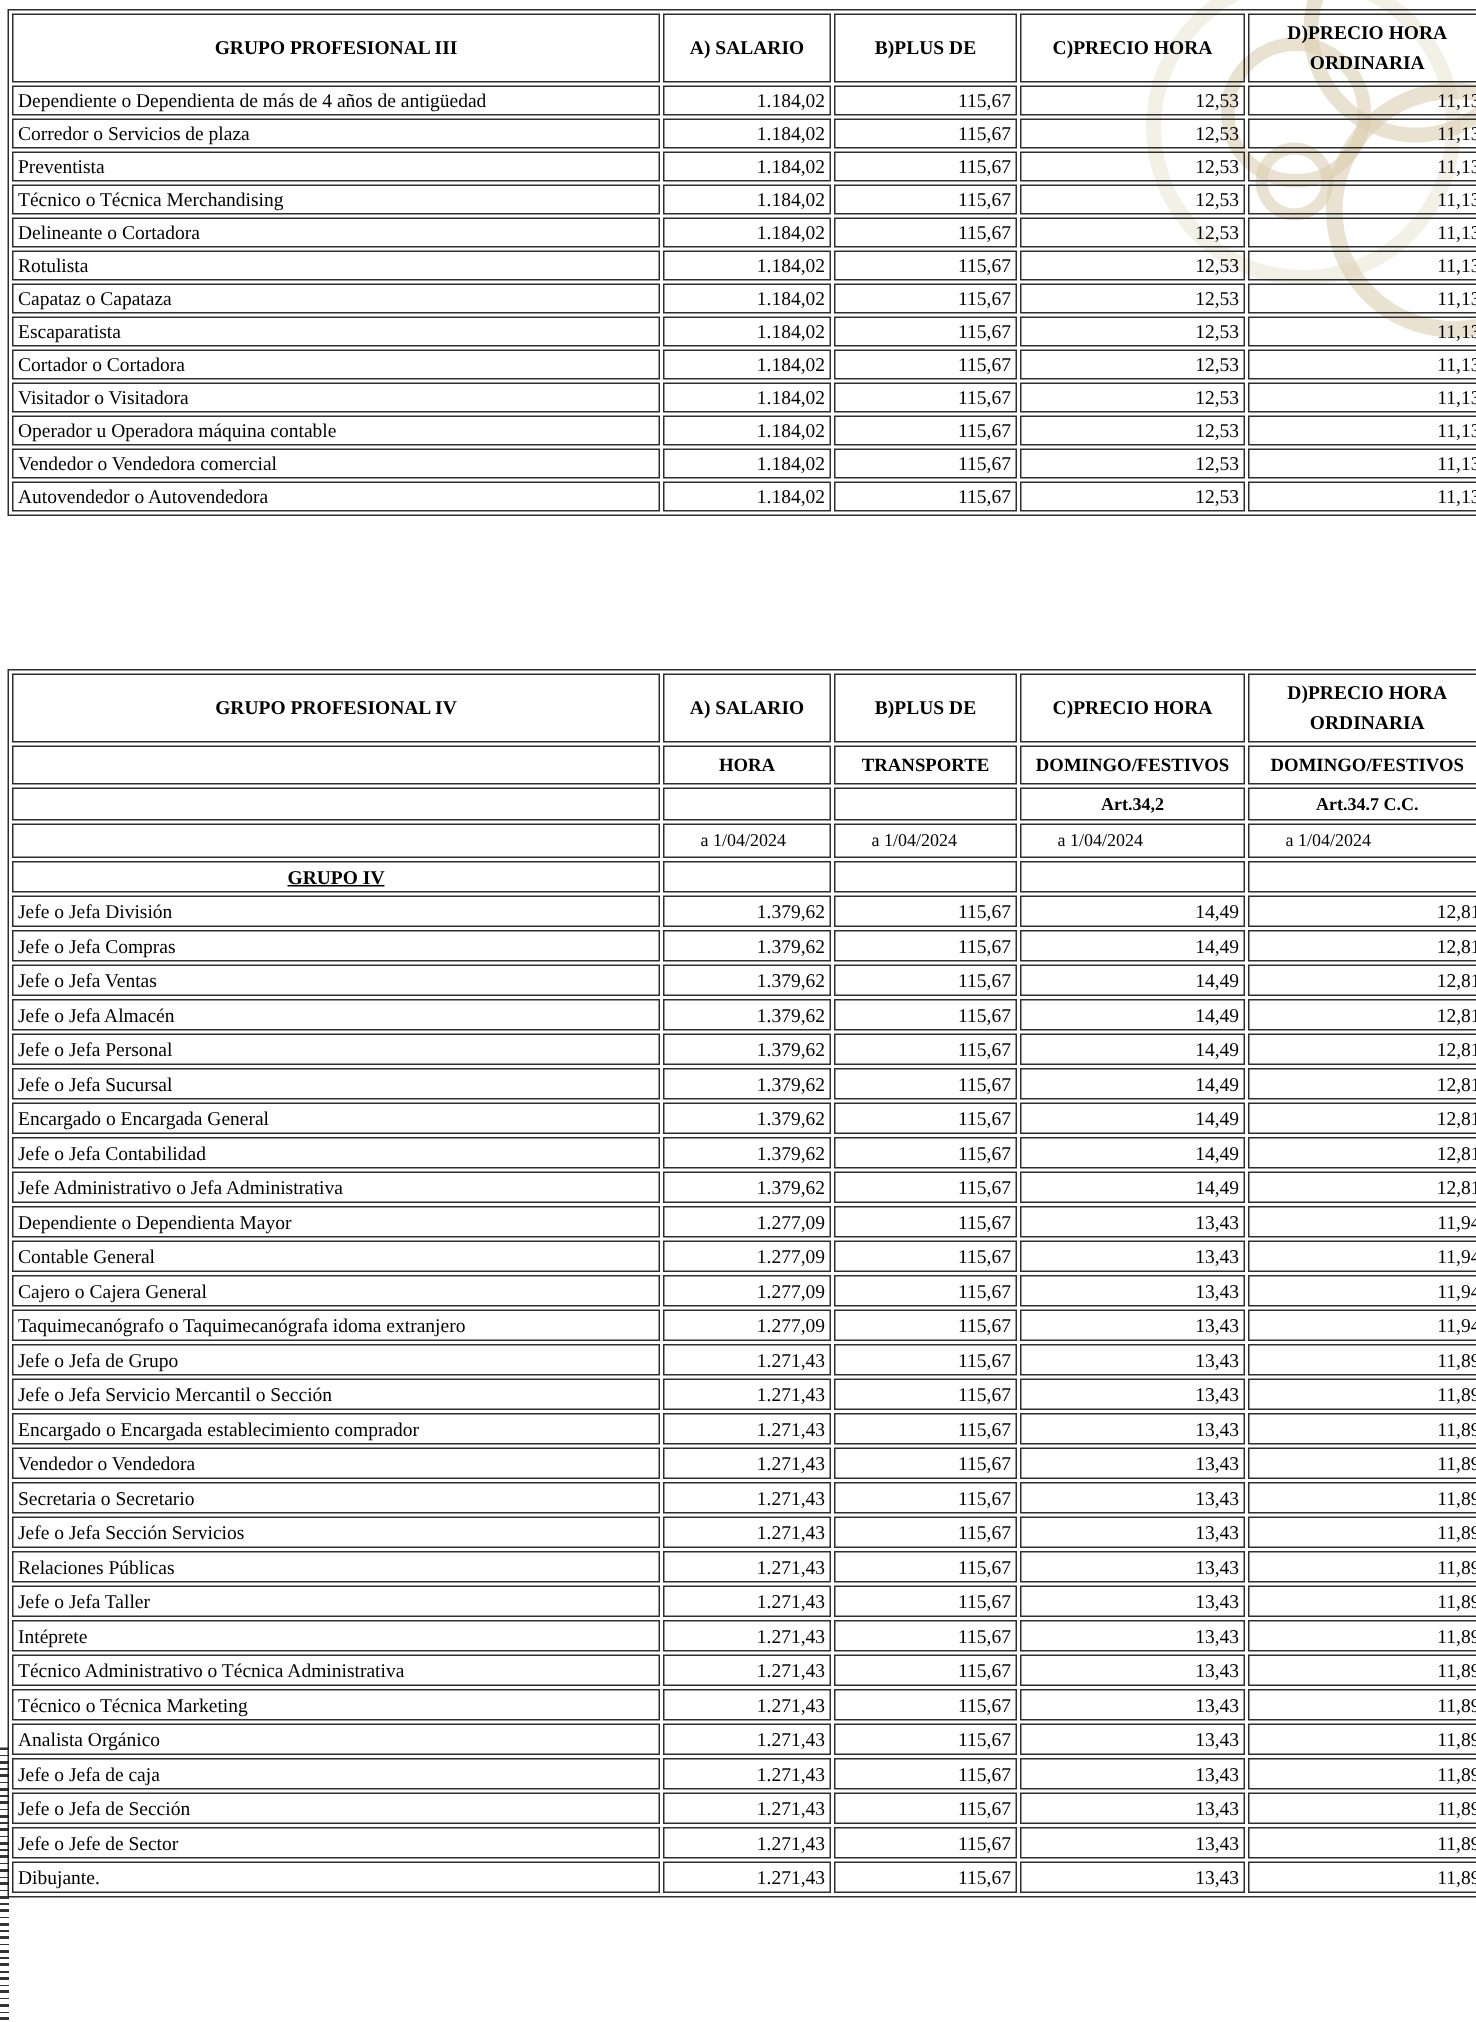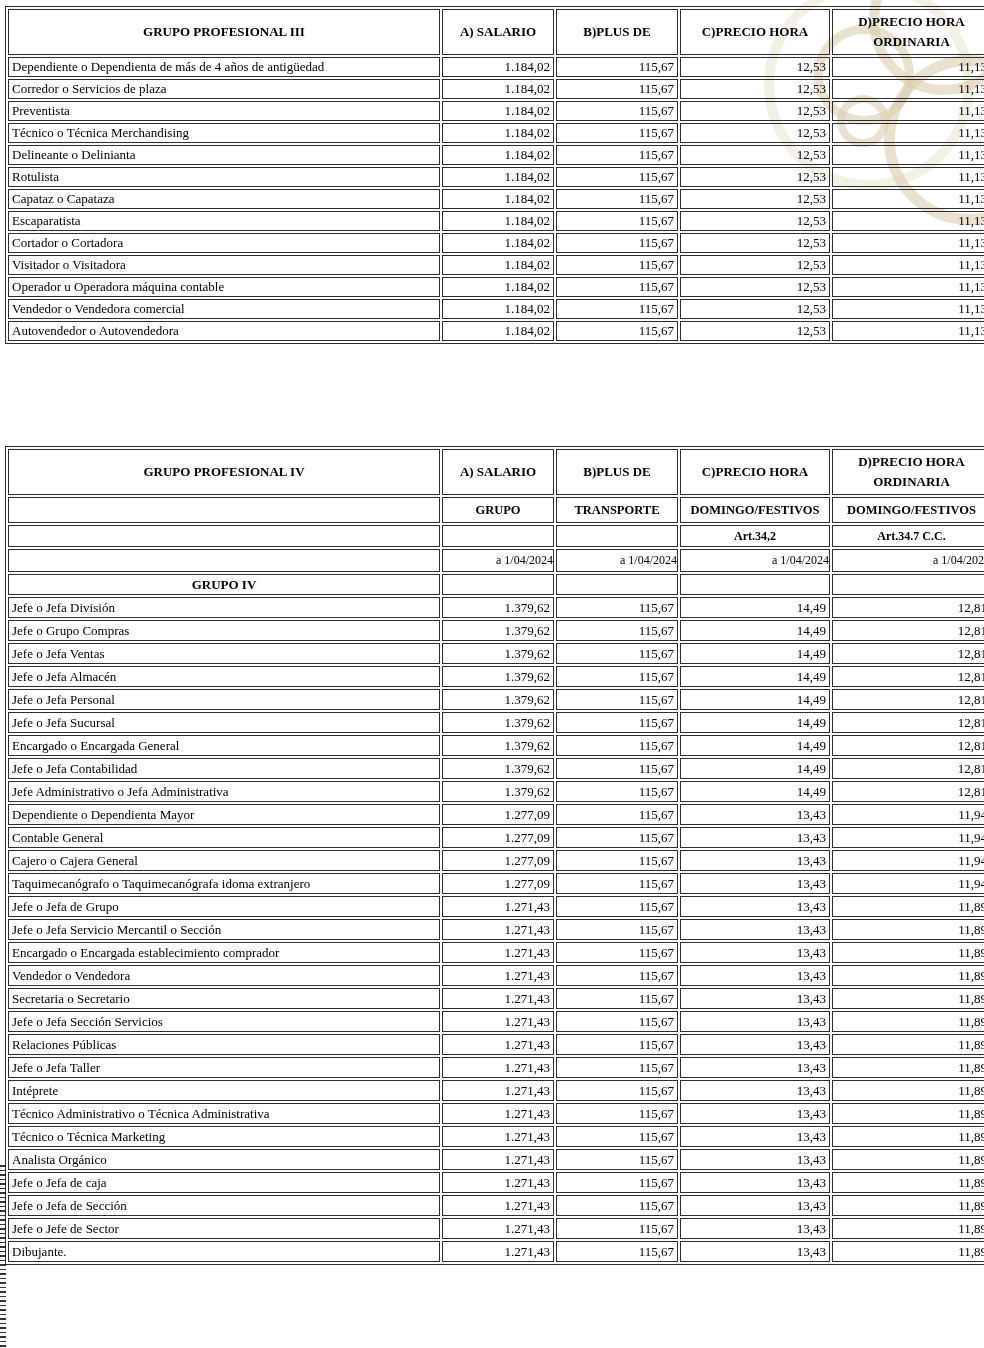--- a/index.html
+++ b/index.html
@@ -46,22 +46,22 @@
   #table-g4 { top: 446px; }
 
   th, td { border: 1px solid #2e2e2e; background: transparent; overflow: hidden; white-space: nowrap; }
 
   th { font-weight: bold; font-size: 13px; text-align: center; vertical-align: middle; }
   th.wrap { white-space: normal; line-height: 1.55; }
   tr.main-head th { height: 46px; }
 
   tr.sub-head th      { height: 26px; font-size: 12.5px; }
   tr.art-head td      { height: 22px; font-size: 12px; text-align: center; font-weight: bold; }
-  tr.date-head td     { height: 23px; font-size: 12px; text-align: right; }
-  tr.group-row td     { height: 21px; font-size: 13px; font-weight: bold; text-align: center; }
+  tr.date-head td     { height: 23px; font-size: 12px; text-align: left; padding-left: 24px; }
+  tr.group-row td     { height: 21px; font-size: 13px; font-weight: bold; text-align: center; text-decoration: underline; }
 
   td { font-size: 13px; height: 21px; vertical-align: middle; }
   td.td-label { text-align: left; padding-left: 3px; }
   td.td-num   { text-align: right; padding-right: 3px; }
   #table-g3 tbody td { height: 20px; }
 
   col.c-title { width: 432px; }
   col.c-a     { width: 112px; }
   col.c-b     { width: 122px; }
   col.c-c     { width: 150px; }
@@ -120,21 +120,21 @@
           <td class="td-num">11,13</td>
         </tr>
         <tr>
           <td class="td-label">Técnico o Técnica Merchandising</td>
           <td class="td-num">1.184,02</td>
           <td class="td-num">115,67</td>
           <td class="td-num">12,53</td>
           <td class="td-num">11,13</td>
         </tr>
         <tr>
-          <td class="td-label">Delineante o Delinianta</td>
+          <td class="td-label">Delineante o Cortadora</td>
           <td class="td-num">1.184,02</td>
           <td class="td-num">115,67</td>
           <td class="td-num">12,53</td>
           <td class="td-num">11,13</td>
         </tr>
         <tr>
           <td class="td-label">Rotulista</td>
           <td class="td-num">1.184,02</td>
           <td class="td-num">115,67</td>
           <td class="td-num">12,53</td>
@@ -203,21 +203,21 @@
     <thead>
       <tr class="main-head">
         <th>GRUPO PROFESIONAL IV</th>
         <th>A) SALARIO</th>
         <th>B)PLUS DE</th>
         <th>C)PRECIO HORA</th>
         <th class="wrap">D)PRECIO HORA ORDINARIA</th>
       </tr>
       <tr class="sub-head">
         <th></th>
-        <th>GRUPO</th>
+        <th>HORA</th>
         <th>TRANSPORTE</th>
         <th>DOMINGO/FESTIVOS</th>
         <th>DOMINGO/FESTIVOS</th>
       </tr>
       <tr class="art-head">
         <td></td>
         <td></td>
         <td></td>
         <td>Art.34,2</td>
         <td>Art.34.7 C.C.</td>
@@ -239,21 +239,21 @@
     </thead>
     <tbody>
         <tr>
           <td class="td-label">Jefe o Jefa División</td>
           <td class="td-num">1.379,62</td>
           <td class="td-num">115,67</td>
           <td class="td-num">14,49</td>
           <td class="td-num">12,81</td>
         </tr>
         <tr>
-          <td class="td-label">Jefe o Grupo Compras</td>
+          <td class="td-label">Jefe o Jefa Compras</td>
           <td class="td-num">1.379,62</td>
           <td class="td-num">115,67</td>
           <td class="td-num">14,49</td>
           <td class="td-num">12,81</td>
         </tr>
         <tr>
           <td class="td-label">Jefe o Jefa Ventas</td>
           <td class="td-num">1.379,62</td>
           <td class="td-num">115,67</td>
           <td class="td-num">14,49</td>

